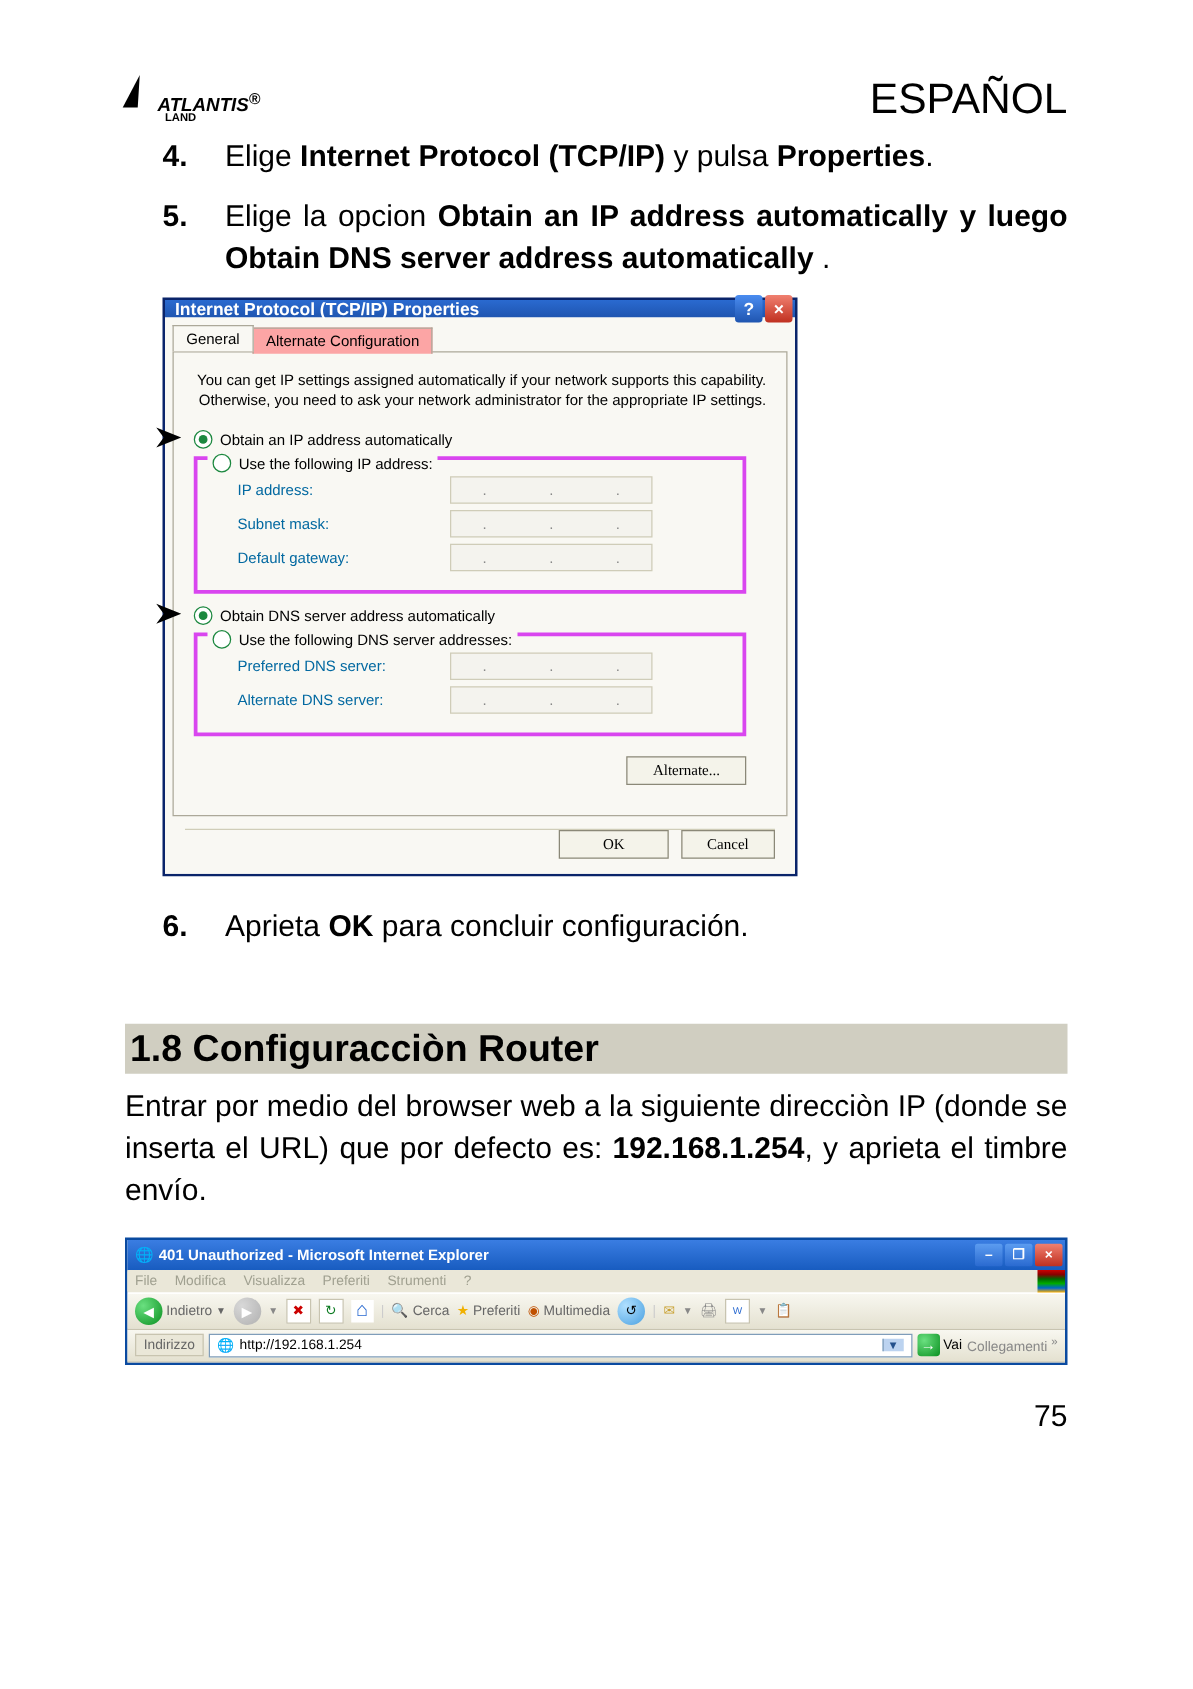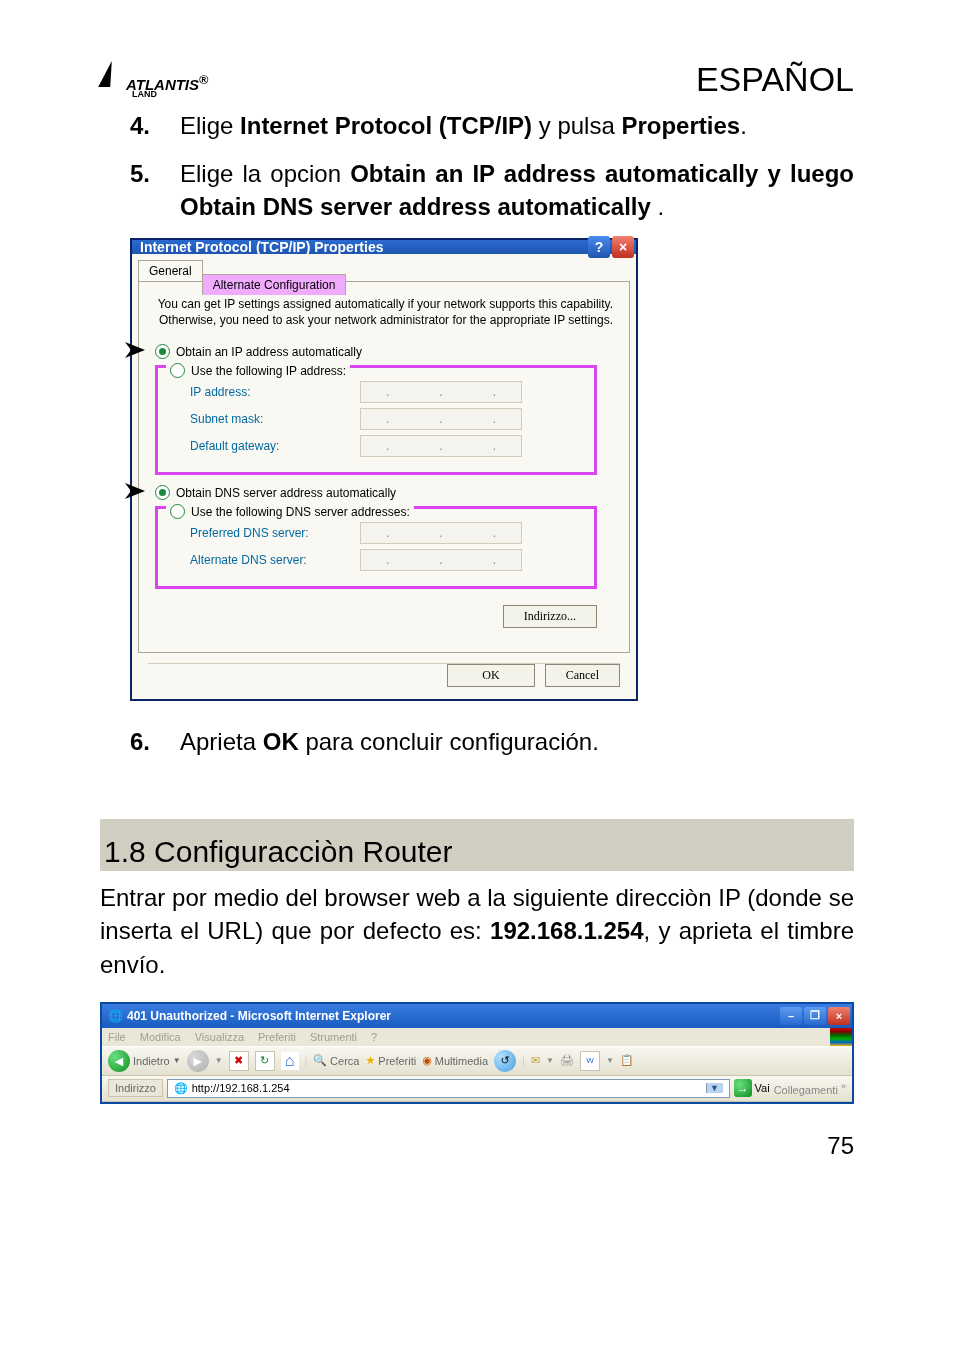--- a/index.html
+++ b/index.html
@@ -99,21 +99,21 @@
     font-size: 12px;
   }
   .tab {
     padding: 3px 10px;
     border: 1px solid #aca899;
     border-bottom: none;
     margin-right: -1px;
     background: #f9f8f3;
     position: relative;
   }
-  .tab.inactive { top: 14px; background:#f0abfc;}
+  .tab.inactive { top: 2px; background:#fca5a5;}
   .tab.active { z-index:2; }
   .form-area {
     margin: 0 6px 10px 6px;
     border: 1px solid #aca899;
     border-top: 1px solid #aca899;
     padding: 14px 16px 12px 16px;
     background:#f9f8f3;
   }
   .intro { font-size:12px; line-height:1.35; margin-bottom:16px;text-align:right; }
   .fieldset {
@@ -141,23 +141,23 @@
   .arrow svg{width:28px;height:20px;}
   .btn {
     border:1px solid #8b8878; background:#f4f3ea; padding:3px 20px; font-size:12px; font-family: Tahoma;
   }
   .btn-row { text-align:right; padding:6px 16px 12px 0;}
   .bottom-btns{display:flex; justify-content:flex-end; gap:10px; padding:0 16px 12px 0;}
   .divider{border-top:1px solid #d0cdb8; margin:0 16px;}
 
   .section-h {
     font-size: 30px;
-    font-weight: normal;
+    font-weight: bold;
     background: #d0cec1;
-    padding: 16px 6px 2px 4px;
+    padding: 4px 6px 2px 4px;
     margin: 60px 0 10px 0;
   }
   .para {
     font-size: 24px;
     text-align: justify;
     line-height: 1.4;
   }
 
   
   .ie-window {
@@ -305,21 +305,21 @@
             <span class="lbl">Alternate DNS server:</span>
             <span class="ip-box">
               <span class="dot">.</span>
               <span class="dot">.</span>
               <span class="dot">.</span>
             </span>
           </div>
       </div>
 
       <div class="btn-row">
-        <button class="btn">Indirizzo...</button>
+        <button class="btn">Alternate...</button>
       </div>
     </div>
     <div class="divider"></div>
     <div class="bottom-btns">
       <button class="btn" style="padding:3px 34px;">OK</button>
       <button class="btn">Cancel</button>
     </div>
   </div>
 </div>
 

